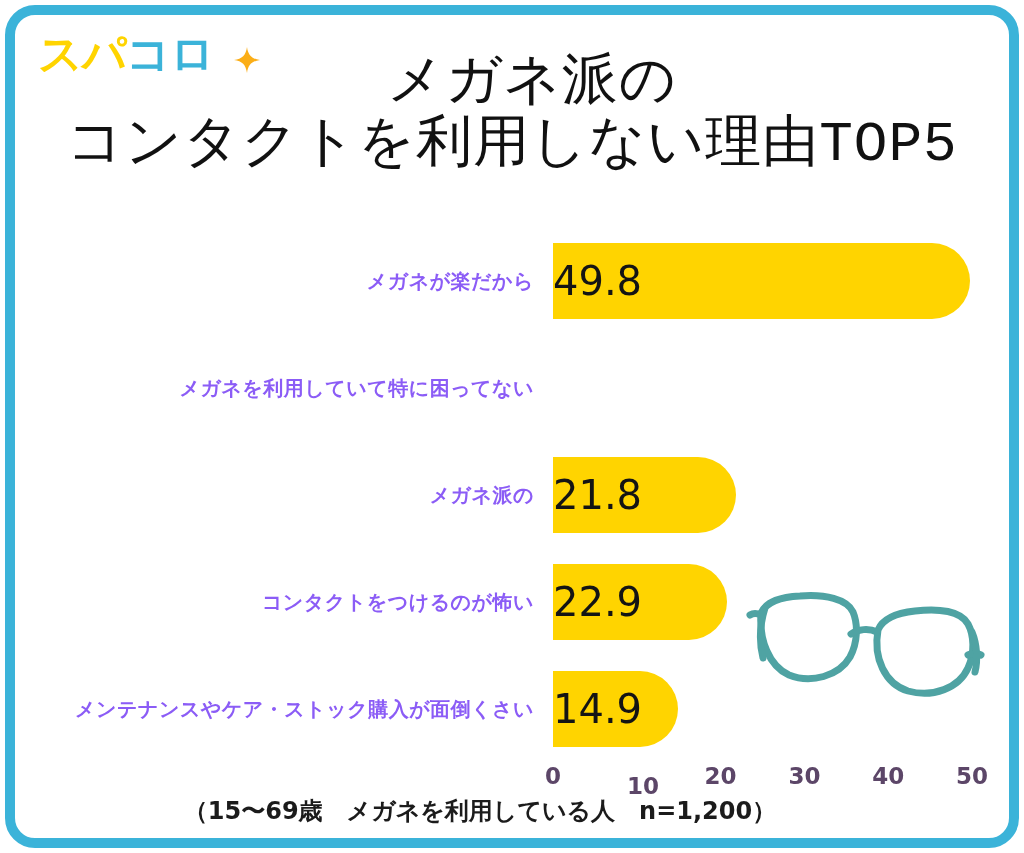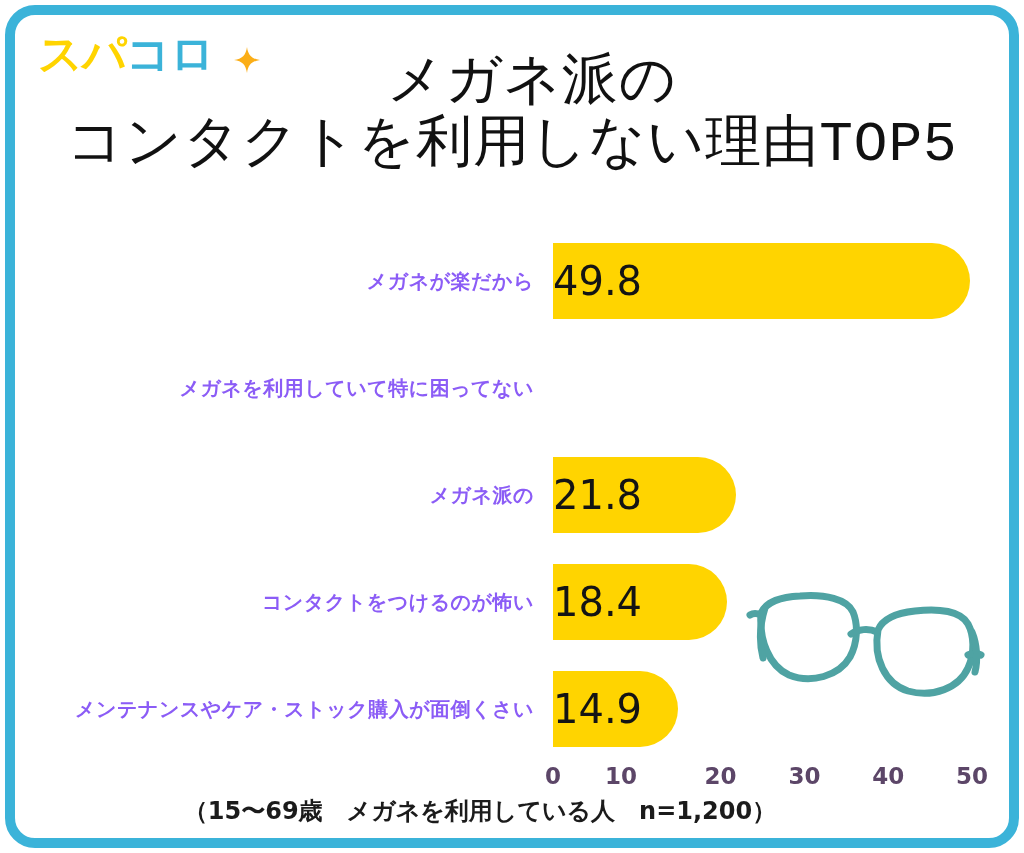--- a/index.html
+++ b/index.html
@@ -203,36 +203,36 @@
     <div class="row">
       <div class="row-label">メガネ派の</div>
       <div class="bar" style="width: 182.684px;">
         <span class="bar-value">21.8</span>
       </div>
     </div>
 
     <div class="row">
       <div class="row-label">コンタクトをつけるのが怖い</div>
       <div class="bar" style="width: 174.304px;">
-        <span class="bar-value">18.4</span>
+        <span class="bar-value">22.9</span>
       </div>
     </div>
 
     <div class="row">
       <div class="row-label">メンテナンスやケア・ストック購入が面倒くさい</div>
       <div class="bar" style="width: 124.862px;">
         <span class="bar-value">14.9</span>
       </div>
     </div>
 
   </div>
 
   <div class="axis">
     <span class="tick" style="left: 0px;">0</span>
-    <span class="tick" style="left: 68px;">10</span>
+    <span class="tick" style="left: 90px; margin-top: 10px;">10</span>
     <span class="tick" style="left: 167.6px;">20</span>
     <span class="tick" style="left: 251.4px;">30</span>
     <span class="tick" style="left: 335.2px;">40</span>
     <span class="tick" style="left: 419px;">50</span>
   </div>
 
   <div class="footnote">（15〜69歳　メガネを利用している人　n=1,200）</div>
 
   <svg class="glasses" viewBox="0 0 250 125">
     <g fill="none" stroke="#4FA3A3" stroke-width="7" stroke-linecap="round" stroke-linejoin="round">

